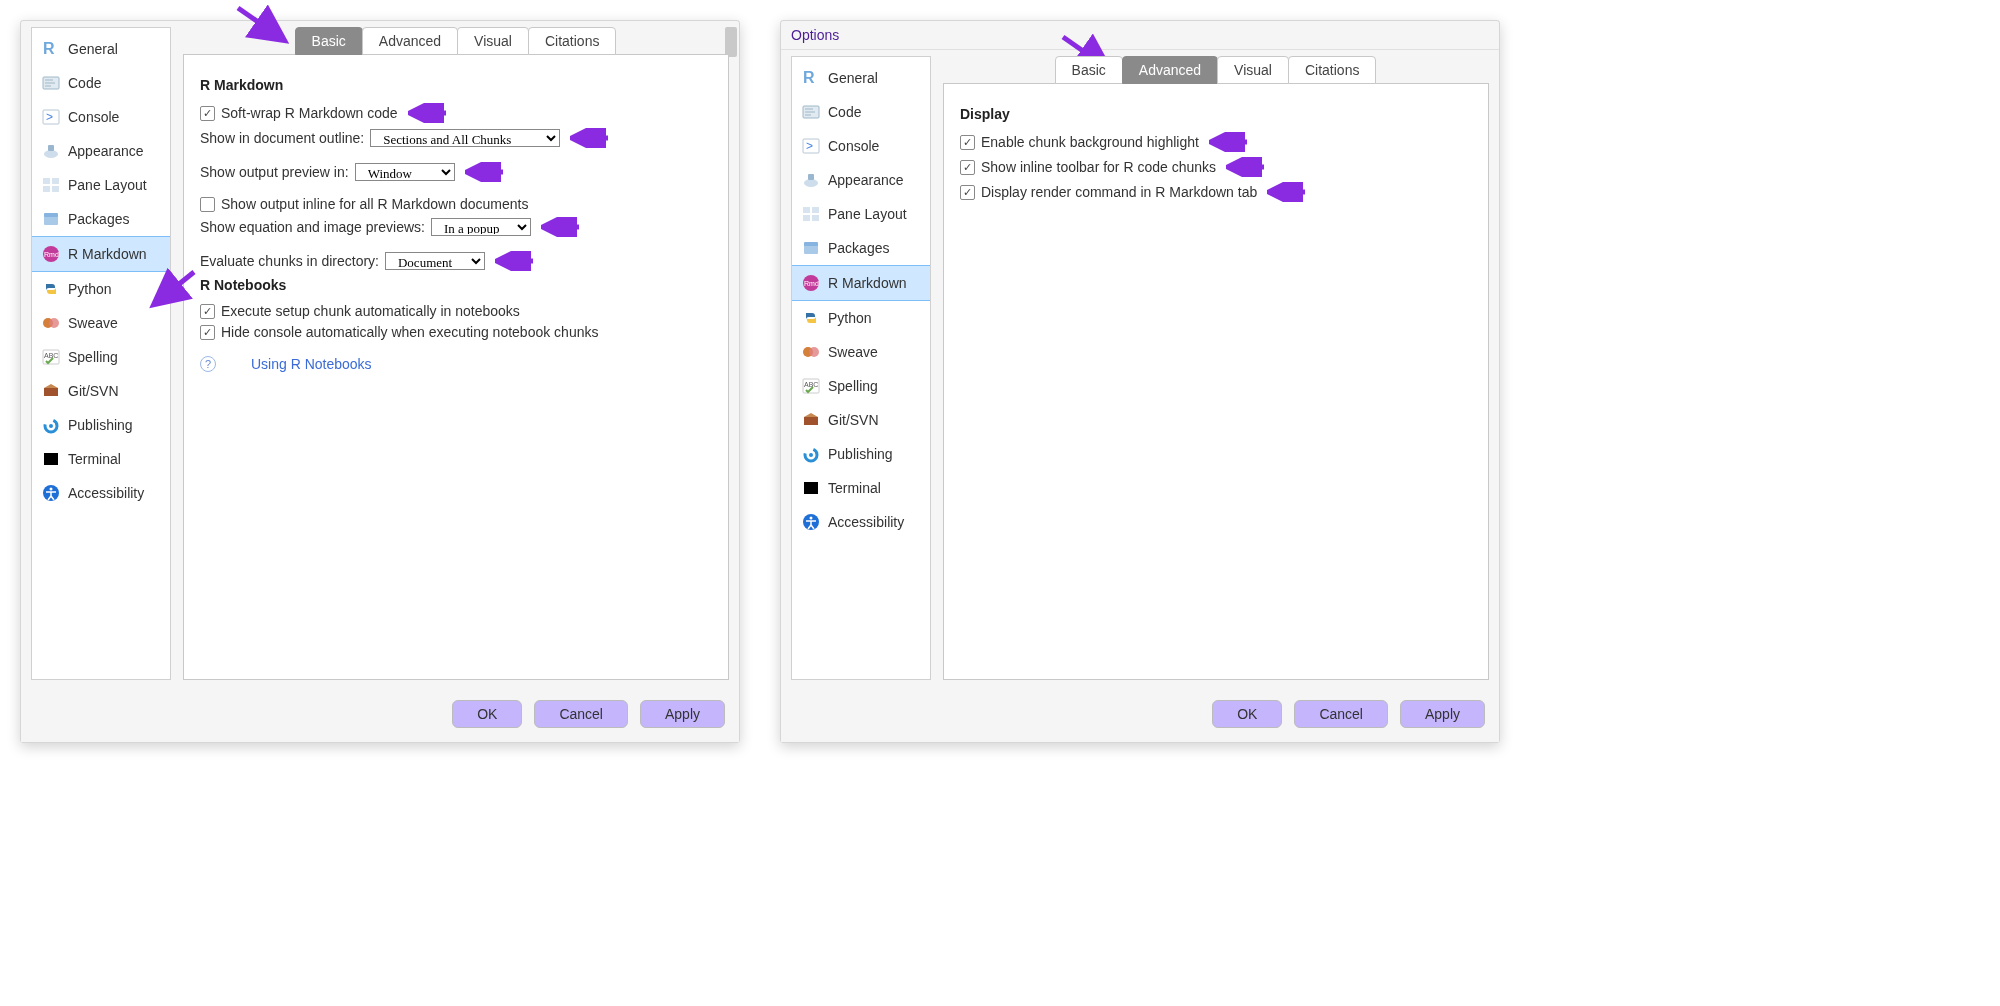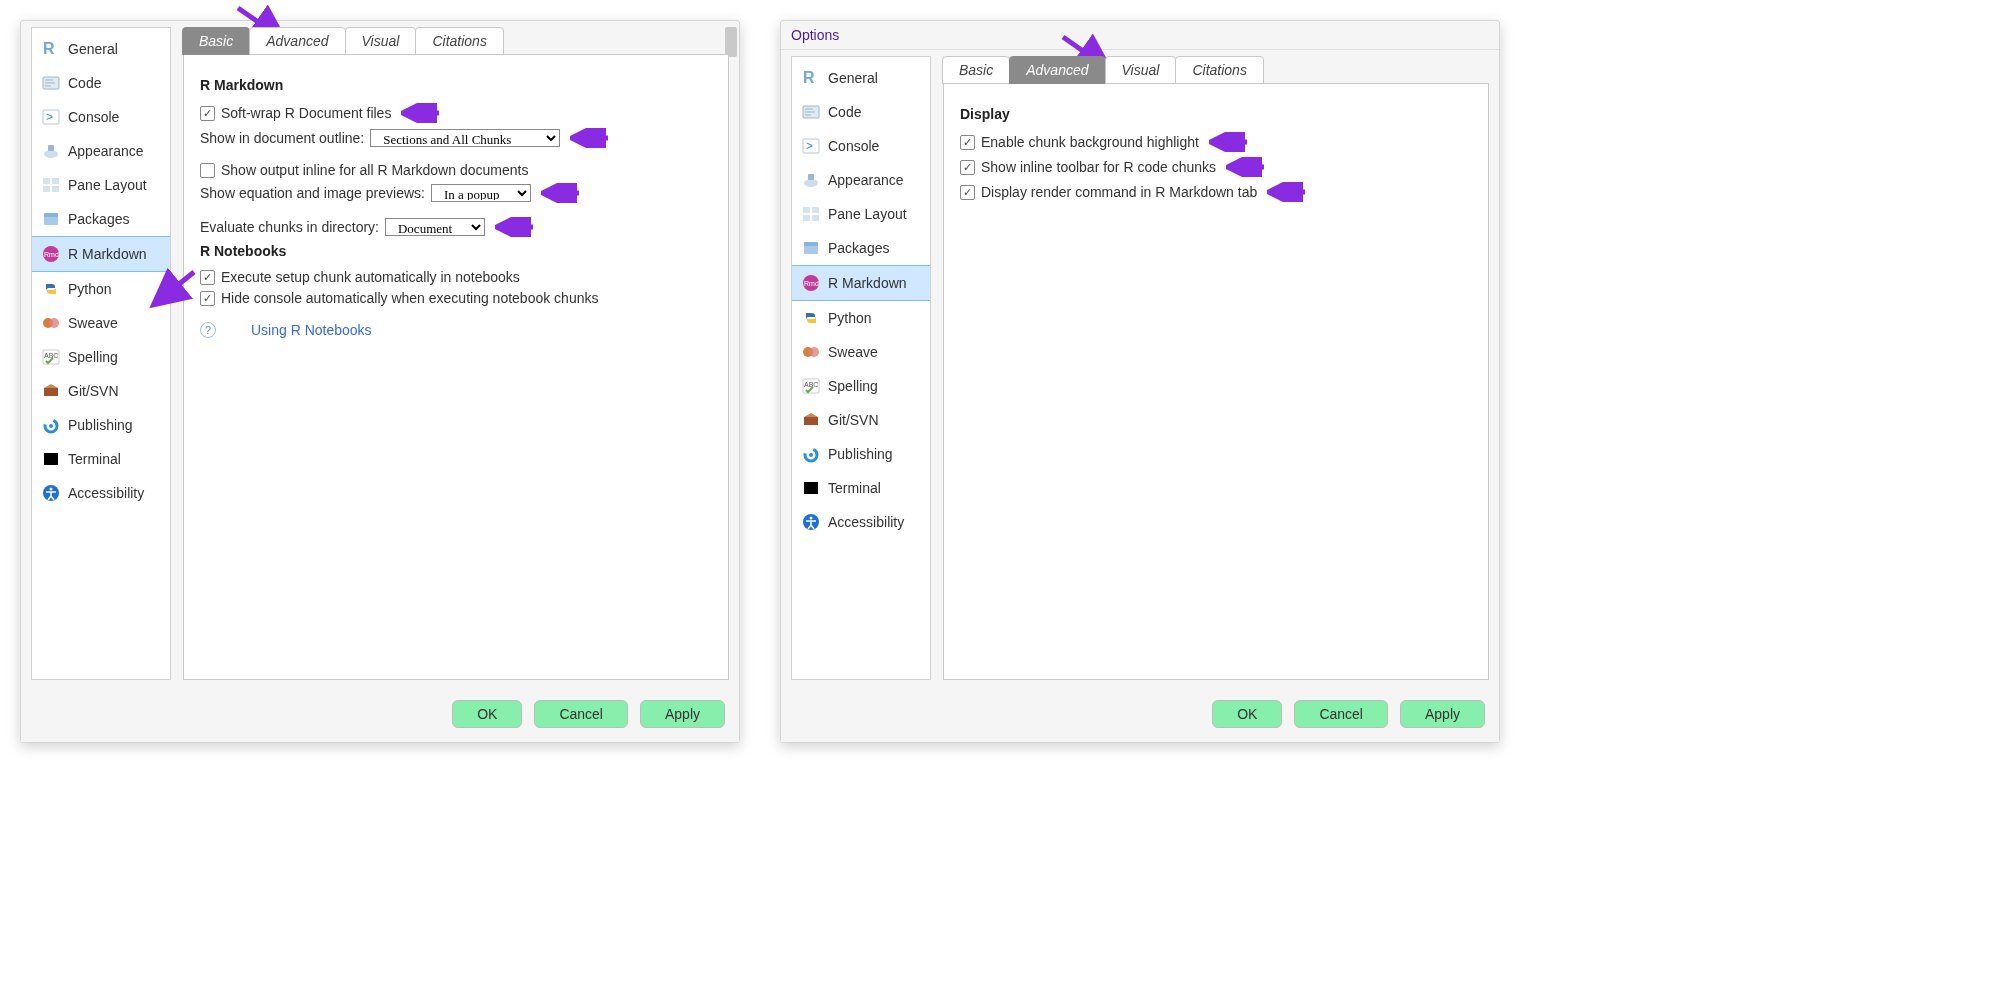--- a/index.html
+++ b/index.html
@@ -64,25 +64,24 @@
     flex-shrink: 0;
   }
   .content-wrap {
     flex: 1;
     display: flex;
     flex-direction: column;
     position: relative;
   }
   .tab-row {
     display: flex;
-    justify-content: flex-start;
+    justify-content: center;
     margin-bottom: -1px;
     z-index: 2;
     position: relative;
-    font-style: italic;
   }
   .tab {
     border: 1px solid #c8c8c8;
     background: #fff;
     padding: 5px 16px;
     font-size: 14px;
     border-radius: 4px 4px 0 0;
     margin-left: -1px;
     cursor: pointer;
     color: #444;
@@ -130,21 +129,21 @@
   }
   .footer {
     display: flex;
     justify-content: flex-end;
     gap: 12px;
     padding: 10px 14px 14px 0;
     background: #f5f5f5;
   }
   .btn {
     border: 1px solid #bcbcbc;
-    background: #86efac;
+    background: #c4b5fd;
     border-radius: 6px;
     padding: 5px 24px;
     font-family: inherit;
     font-size: 14px;
     cursor: pointer;
     color: #333;
   }
   .help-link {
     color: #3a6bd6;
     text-decoration: none;
@@ -332,34 +331,41 @@
         <div class="tab">Advanced</div>
         <div class="tab">Visual</div>
         <div class="tab">Citations</div>
       </div>
       <div class="content">
         <div class="section-head">R Markdown</div>
 
 
         <div class="row">
           <span class="check">✓</span>
-          <span>Soft-wrap R Document files</span>
+          <span>Soft-wrap R Markdown code</span>
           <svg class="arrow" style="position:relative;left:4px;top:0" width="40" height="20">
               <line x1="38" y1="10" x2="6" y2="10" stroke="#8a2be2" stroke-width="5" marker-end="url(#ah1)"></line>
             </svg>
         </div>
 
         <div class="row">
           <span>Show in document outline:</span>
           <select style="width:190px"><option>Sections and All Chunks</option></select>
           <svg class="arrow" style="position:relative;left:4px" width="40" height="20">
               <line x1="38" y1="10" x2="6" y2="10" stroke="#8a2be2" stroke-width="5" marker-end="url(#ah1)"></line>
             </svg>
         </div>
 
+        <div class="row" style="margin-top:14px">
+          <span>Show output preview in:</span>
+          <select style="width:100px"><option>Window</option></select>
+          <svg class="arrow" style="position:relative;left:4px" width="40" height="20">
+              <line x1="38" y1="10" x2="6" y2="10" stroke="#8a2be2" stroke-width="5" marker-end="url(#ah1)"></line>
+            </svg>
+        </div>
 
         <div class="row" style="margin-top:14px">
           <span class="check"></span>
           <span>Show output inline for all R Markdown documents</span>
         </div>
 
         <div class="row">
           <span>Show equation and image previews:</span>
           <select style="width:100px"><option>In a popup</option></select>
           <svg class="arrow" style="position:relative;left:4px" width="40" height="20">

